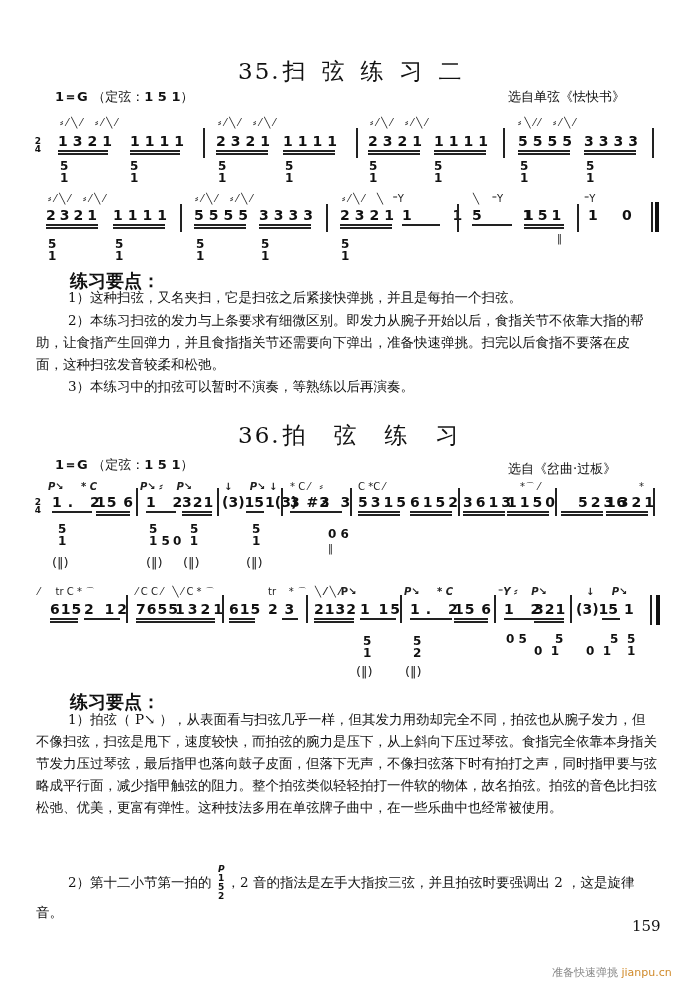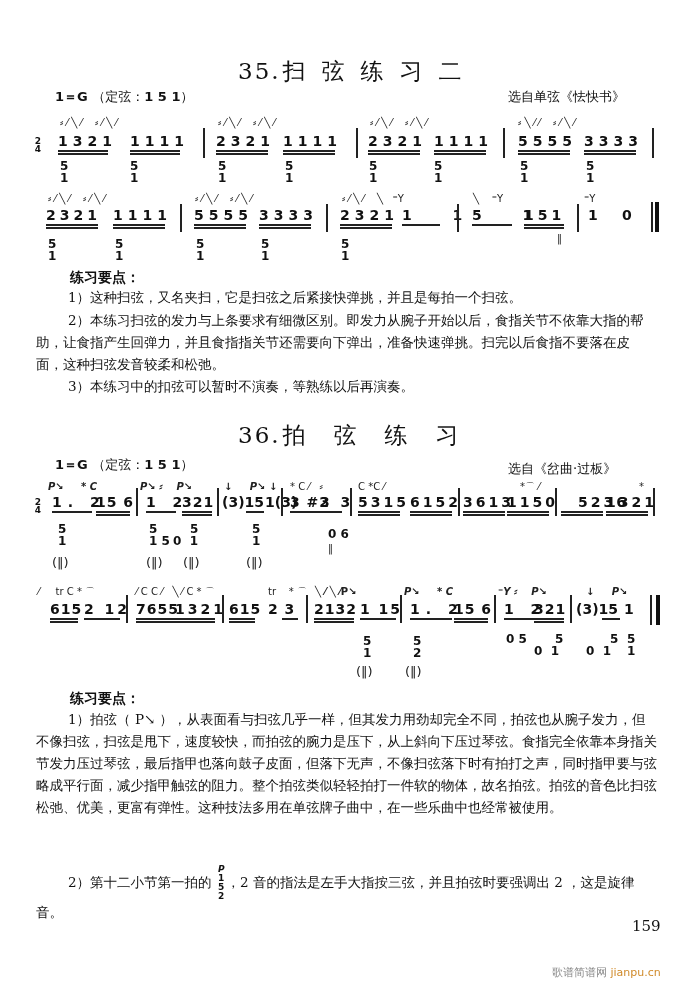--- a/index.html
+++ b/index.html
@@ -12,21 +12,21 @@
   .key .paren{font-weight:normal;font-family:"DejaVu Serif",serif;}
   .source{font-family:"DejaVu Serif",serif;font-size:13px;}
   .staff{position:absolute;left:0;width:690px;}
   .note{position:absolute;font-family:"DejaVu Sans",sans-serif;font-weight:bold;font-size:14px;line-height:14px;}
   .sub{position:absolute;font-family:"DejaVu Sans",sans-serif;font-weight:bold;font-size:12px;line-height:12px;}
   .orn{position:absolute;font-family:"DejaVu Sans",sans-serif;font-size:10px;color:#222;line-height:10px;}
   .bar{position:absolute;width:1.5px;background:#222;}
   .ul{position:absolute;height:1.5px;background:#222;}
   .ts{position:absolute;font-family:"DejaVu Sans",sans-serif;font-weight:bold;font-size:9px;line-height:8px;text-align:center;}
   .ts span{display:block;}
-  .heading{font-family:"DejaVu Sans",sans-serif;font-weight:bold;font-size:14px;}
+  .heading{font-family:"DejaVu Sans",sans-serif;font-weight:bold;font-size:18px;}
   .para{font-family:"DejaVu Serif",serif;font-size:13.5px;line-height:22px;}
   .pagenum{font-family:"DejaVu Serif",serif;font-size:15px;}
   .wm{font-family:"DejaVu Sans",sans-serif;font-size:11px;color:#888;}
   .wm .url{color:#d08a2a;}
   .finalthin{position:absolute;width:1.5px;background:#222;}
   .finalthick{position:absolute;width:4px;background:#111;}
 </style>
 </head>
 <body>
 
@@ -300,15 +300,15 @@
 <div class="abs para" style="left:36px;top:865px;width:622px;">
   <span style="padding-left:32px;">2）第十二小节第一拍的</span>
   <span style="display:inline-block;vertical-align:middle;text-align:center;font-family:'DejaVu Sans',sans-serif;font-weight:bold;font-size:9px;line-height:9px;margin:0 2px;">
     <span style="font-style:italic;display:block;">P</span><span style="display:block;">1</span><span style="display:block;">5</span><span style="display:block;">2</span>
   </span><span>，2 音的指法是左手大指按三弦，并且拍弦时要强调出 2 ，这是旋律音。</span>
 </div>
 
 <div class="abs pagenum" style="left:632px;top:917px;">159</div>
 
 <div class="abs wm" style="left:552px;top:965px;">
-  <span>歌谱简谱网</span>
+  <span>准备快速弹挑</span>
   <span class="url">jianpu.cn</span>
 </div>
 
 </body></html>

